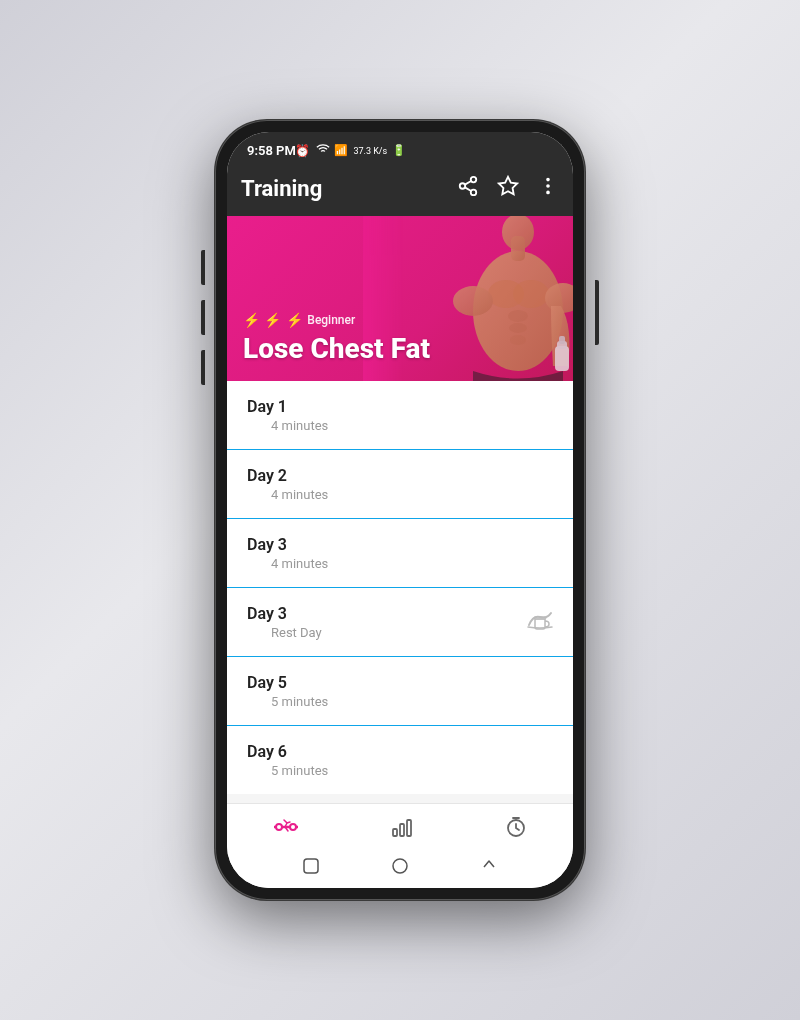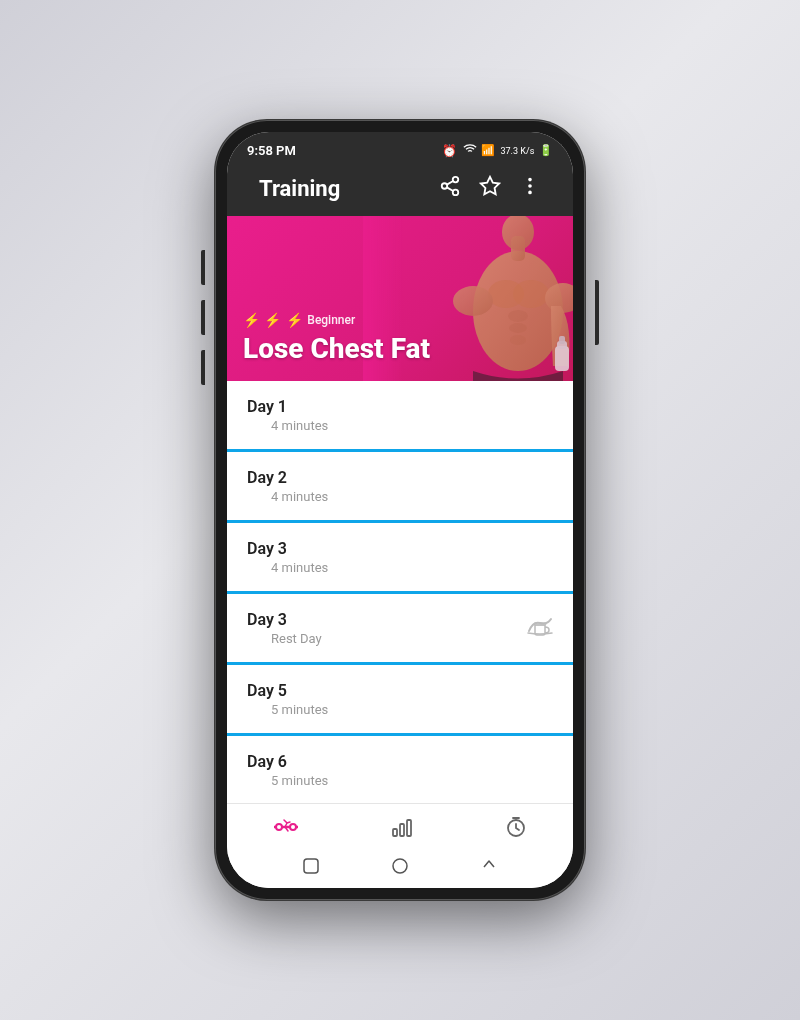--- a/index.html
+++ b/index.html
@@ -60,21 +60,20 @@
       height: 65px;
       background: #2a2a2a;
       border-radius: 0 2px 2px 0;
     }
 
     
     .status-bar {
       background: #2d2d2d;
       padding: 10px 20px 6px;
       display: flex;
-      justify-content: space-between;
       align-items: center;
       flex-shrink: 0;
     }
 
     .status-time {
       color: white;
       font-size: 13px;
       font-weight: 600;
     }
 
@@ -82,21 +81,21 @@
       display: flex;
       align-items: center;
       gap: 5px;
       color: white;
       font-size: 11px;
     }
 
     
     .nav-bar {
       background: #2d2d2d;
-      padding: 10px 32px 14px;
+      padding: 10px 14px 14px;
       display: flex;
       align-items: center;
       justify-content: space-between;
       flex-shrink: 0;
     }
 
     .nav-title {
       color: white;
       font-size: 22px;
       font-weight: 700;
@@ -182,21 +181,21 @@
     
     .day-list {
       background: white;
     }
 
     .day-item {
       display: flex;
       align-items: center;
       justify-content: space-between;
       padding: 16px 20px;
-      border-bottom: 3px solid #0ea5e9;
+      border-bottom: 1px solid #0ea5e9;
       cursor: pointer;
       background: white;
     }
 
     .day-info {}
 
     .day-name {
       font-size: 16px;
       font-weight: 600;
       color: #222;

